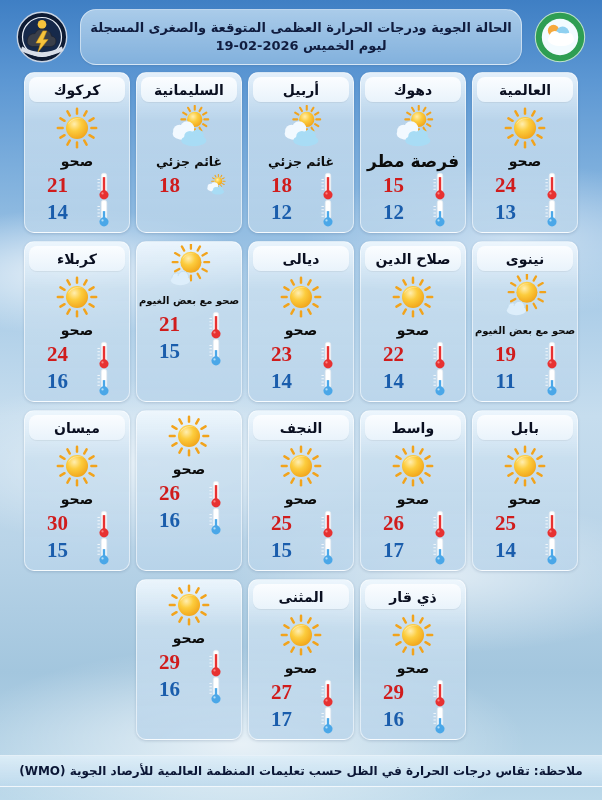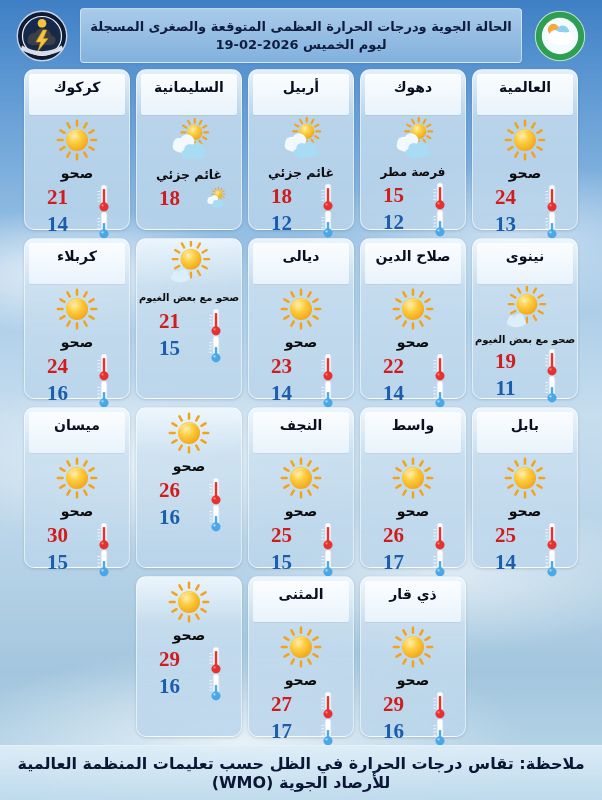--- a/index.html
+++ b/index.html
@@ -14,54 +14,54 @@
       radial-gradient(ellipse 380px 130px at 40% 93%, rgba(255,255,255,.7), rgba(255,255,255,0) 75%),
       linear-gradient(180deg,#3f7fc4 0%,#5c97d3 10%,#7fb0dd 22%,#a8cbe7 36%,#c6ddee 52%,#b9d4e8 68%,#a3c6de 84%,#bcd9ea 100%);
   }
   .page{width:602px;height:800px;display:flex;flex-direction:column;}
   
   .header{display:flex;align-items:center;padding:8px 16px 2px 16px;height:58px;}
   .logo{flex:0 0 auto;width:52px;height:52px;}
   .title-pill{
     flex:1;margin:0 12px;direction:rtl;text-align:center;
     background:linear-gradient(180deg,rgba(205,228,245,.75),rgba(160,198,230,.6));
-    border:1px solid rgba(255,255,255,.5);border-radius:4px;
+    border:1px solid rgba(255,255,255,.5);border-radius:16px;
     padding:9px 6px;color:#101c3e;font-weight:bold;font-size:13px;line-height:1.35;
     box-shadow:0 1px 2px rgba(0,0,0,.08);
   }
   
   .grid{padding:4px 18px 0 18px;}
   .row{display:flex;direction:rtl;justify-content:center;gap:6px;margin-bottom:8px;}
   .card{
     width:106px;height:161px;border-radius:10px;box-sizing:border-box;
     background:linear-gradient(180deg,rgba(240,248,254,.92) 0%,rgba(202,223,239,.82) 30%,rgba(185,212,234,.8) 100%);
     border:1px solid rgba(255,255,255,.55);
     box-shadow:0 1px 3px rgba(20,50,90,.18);
     display:flex;flex-direction:column;align-items:center;
   }
   .card-title{
     margin:4px 4px 1px 4px;width:calc(100% - 8px);box-sizing:border-box;
     background:linear-gradient(180deg,#fbfdff,#e9f3fb);
-    border-radius:2px;padding:5px 2px 20px 2px;text-align:center;
+    border-radius:8px;padding:5px 2px 4px 2px;text-align:center;
     font-weight:bold;font-size:14px;color:#0a0f20;direction:rtl;white-space:nowrap;
     box-shadow:0 1px 1px rgba(0,0,0,.06);
   }
   .card-icon{height:47px;display:flex;align-items:center;justify-content:center;margin-top:1px;}
   .condition{font-weight:bold;color:#0c0c0c;direction:rtl;white-space:nowrap;margin:2px 0 3px 0;height:16px;display:flex;align-items:center;}
   .temp-row{display:flex;direction:ltr;align-items:center;justify-content:center;gap:15px;height:27px;width:100%;}
   .temp-val{width:38px;text-align:center;font-family:"Liberation Serif",serif;font-weight:bold;font-size:21px;line-height:1;}
   .temp-val.max{color:#d01c1c;}
   .temp-val.min{color:#1a5dac;}
   .temp-ico{width:24px;display:flex;justify-content:center;align-items:center;}
   
   .footer{
     margin-top:auto;margin-bottom:13px;direction:rtl;text-align:center;
     background:linear-gradient(180deg,rgba(222,238,248,.92),rgba(190,218,237,.88));
     border-top:1px solid rgba(255,255,255,.6);border-bottom:1px solid rgba(255,255,255,.6);
-    padding:8px 10px;font-weight:bold;font-size:16px;color:#0b1635;
+    padding:8px 10px;font-weight:bold;font-size:12px;color:#0b1635;
   }
 </style>
 </head>
 <body>
 
 <svg width="0" height="0" style="position:absolute" aria-hidden="true">
   <defs>
     <radialGradient id="sunGrad" cx="38%" cy="32%" r="80%">
       <stop offset="0%" stop-color="#ffeeb0"></stop>
       <stop offset="40%" stop-color="#fccc3d"></stop>
@@ -179,21 +179,21 @@
               </g>
               <circle cx="30" cy="15" r="8" fill="url(#sunGrad)"></circle>
               <circle cx="14" cy="27" r="6.5" fill="#f2f9ff"></circle>
               <circle cx="22" cy="24.5" r="7.5" fill="#f2f9ff"></circle>
               <ellipse cx="19" cy="30" rx="12" ry="6.5" fill="#f2f9ff"></ellipse>
               <circle cx="25" cy="33" r="6" fill="#a8dcf5"></circle>
               <circle cx="33" cy="32" r="6.5" fill="#a8dcf5"></circle>
               <ellipse cx="29" cy="37" rx="13" ry="6" fill="#a8dcf5"></ellipse>
             </svg>
           </div>
-          <div class="condition" style="font-size: 12px;">فرصة مطر</div>
+          <div class="condition" style="font-size: 17px;">فرصة مطر</div>
           <div class="temp-row">
             <span class="temp-val max">15</span>
             <span class="temp-ico">
               <svg width="18" height="28" viewBox="0 0 18 30">
                 <g stroke="#ffffff" stroke-width="1" opacity="0.85">
                   <line x1="2" y1="8" x2="4.6" y2="8"></line>
                   <line x1="2" y1="11.5" x2="4.6" y2="11.5"></line>
                   <line x1="2" y1="15" x2="4.6" y2="15"></line>
                   <line x1="2" y1="18.5" x2="4.6" y2="18.5"></line>
                 </g>

